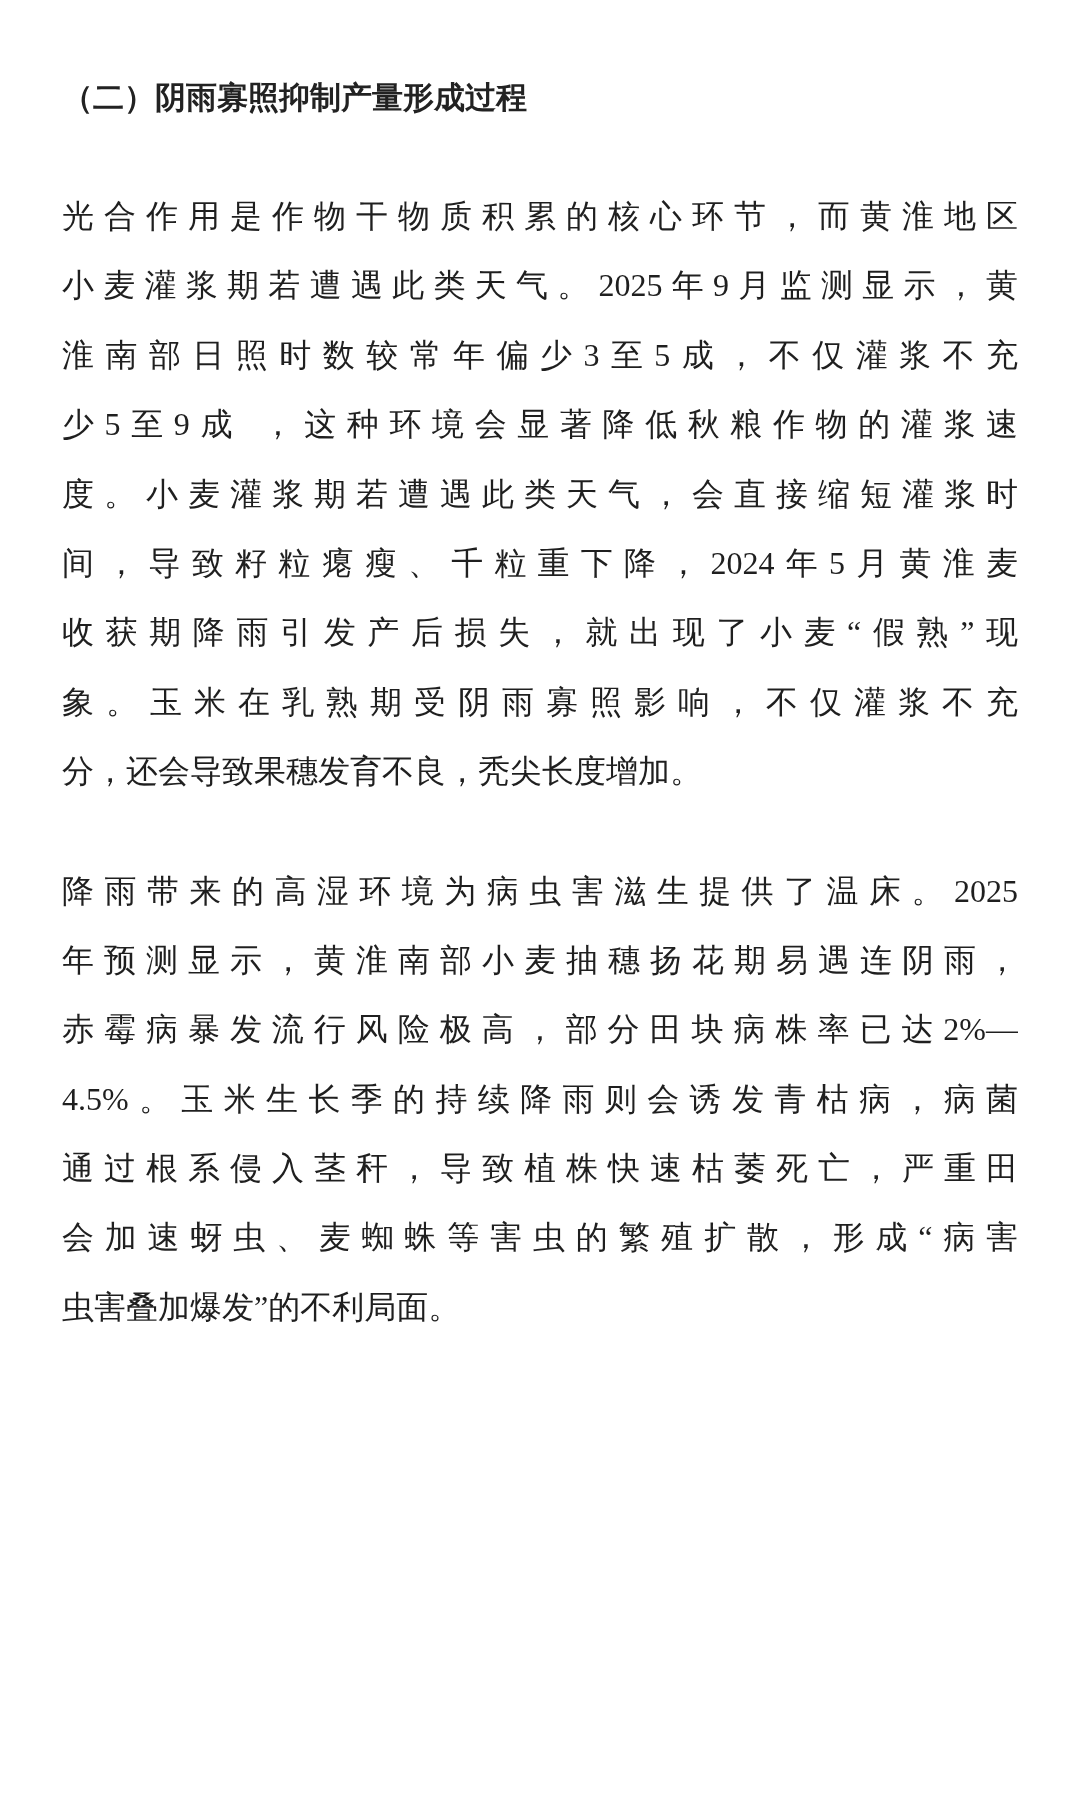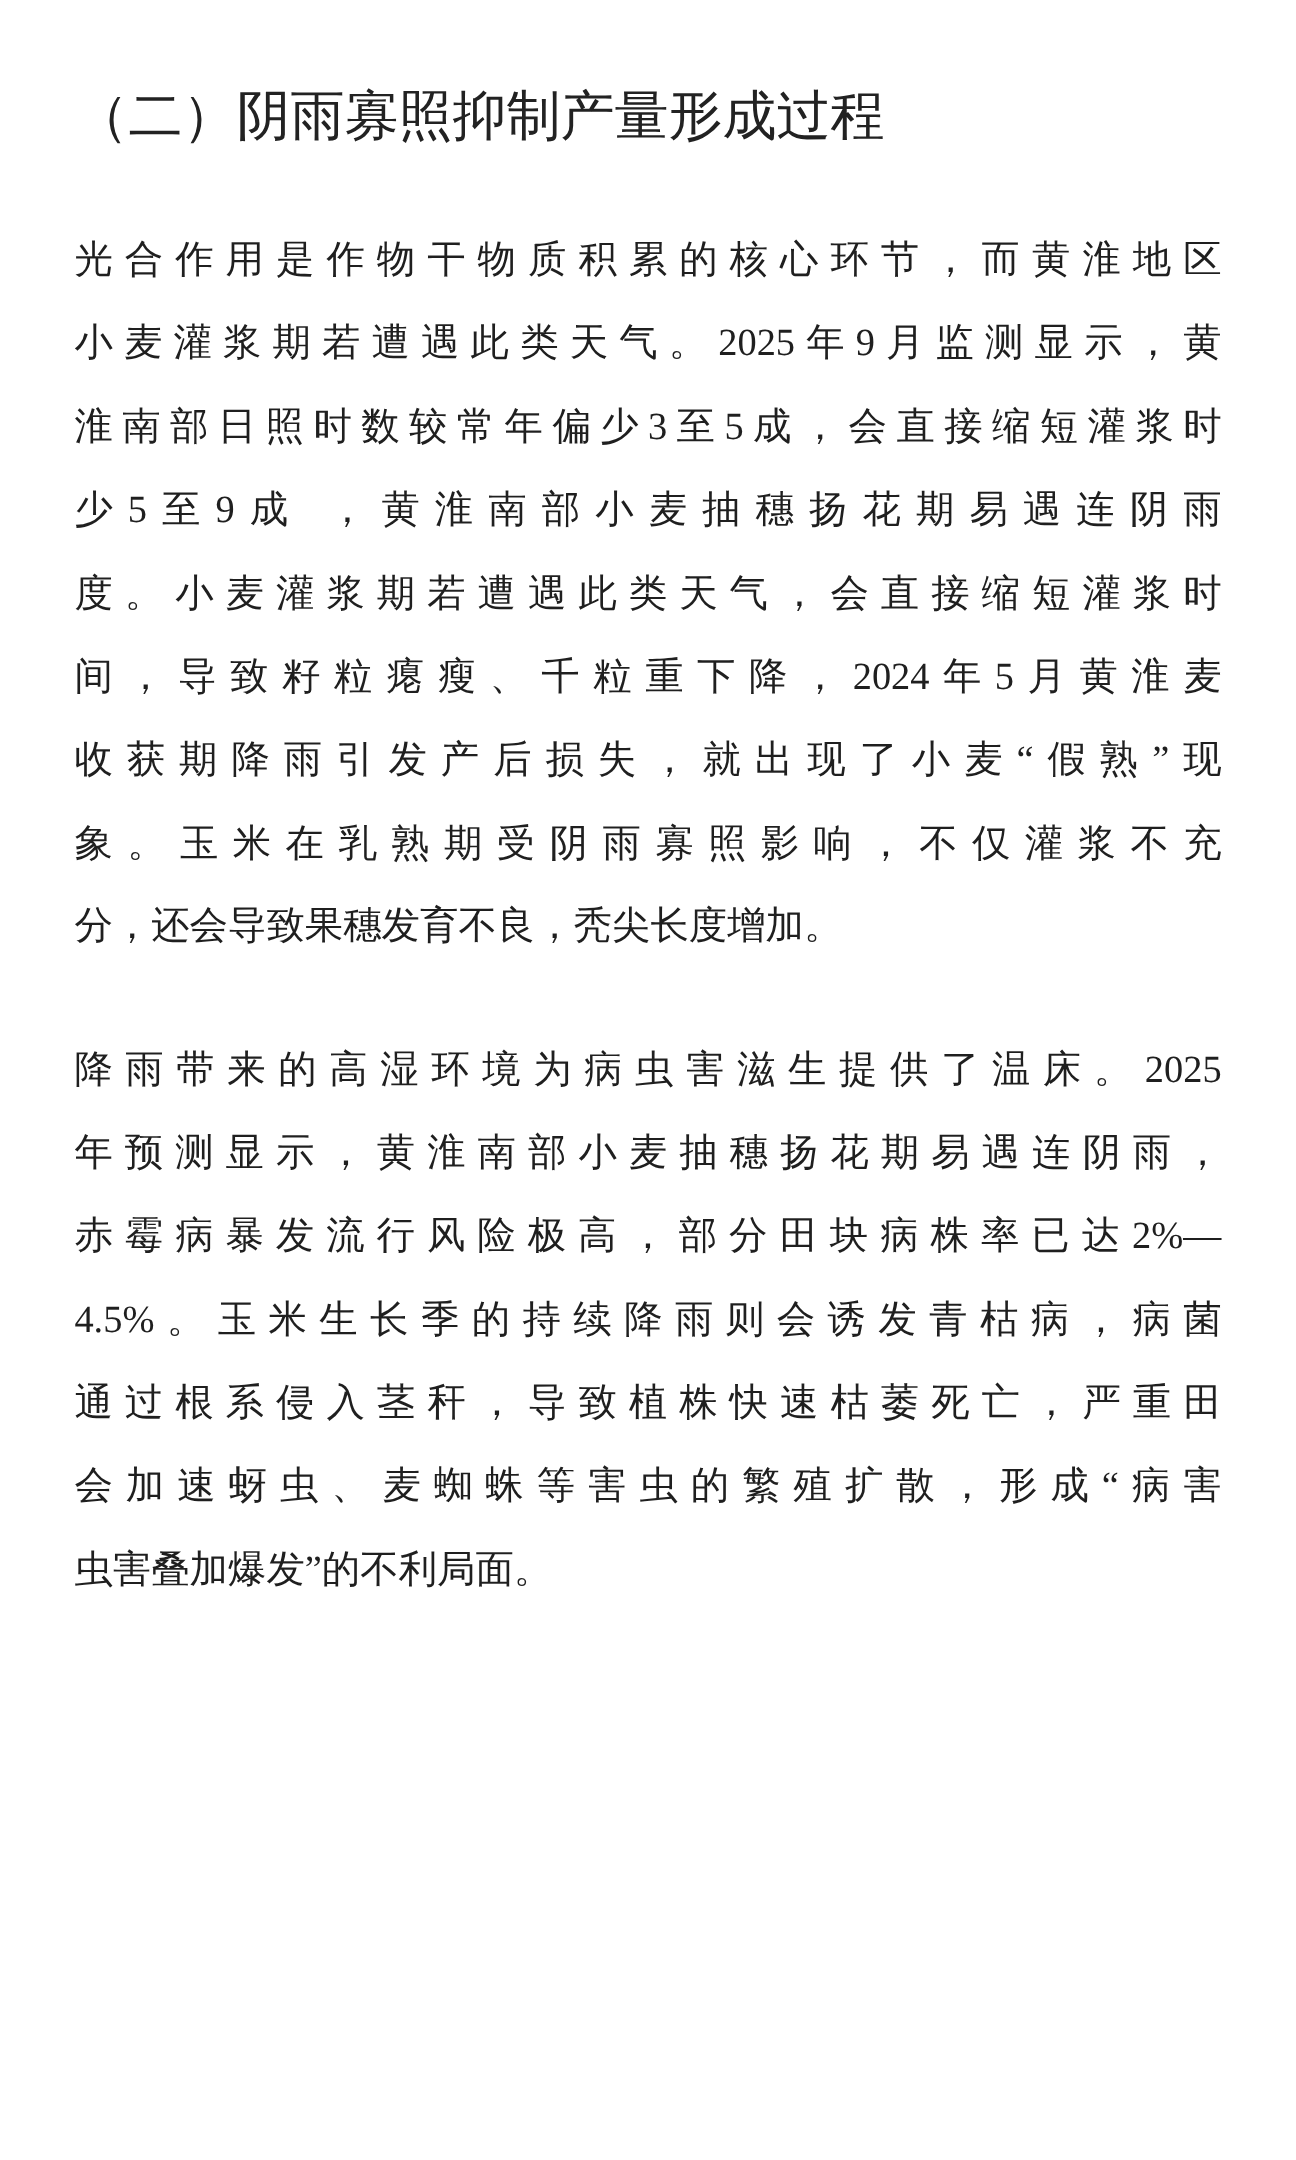--- a/index.html
+++ b/index.html
@@ -15,25 +15,25 @@
       font-family: "DejaVu Serif", "Liberation Serif", serif;
       color: #1f1f1f;
     }
     .article {
       position: absolute;
       left: 62px;
       top: 62px;
       width: 956px;
     }
     .heading {
-      font-size: 45px;
+      font-size: 31px;
       line-height: 70px;
       height: 70px;
       margin: 0;
-      font-weight: normal;
+      font-weight: bold;
       color: #222222;
       white-space: nowrap;
     }
     .para {
       margin: 50px 0 48px 0;
     }
     .line {
       display: block;
       font-size: 32px;
       line-height: 69.4px;
@@ -50,22 +50,22 @@
   </style>
 </head>
 <body>
 
 <div class="article">
 
   <h2 class="heading">（二）阴雨寡照抑制产量形成过程</h2>
   <div class="para">
     <span class="line">光合作用是作物干物质积累的核心环节，而黄淮地区</span>
     <span class="line">小麦灌浆期若遭遇此类天气。2025年9月监测显示，黄</span>
-    <span class="line">淮南部日照时数较常年偏少3至5成，会直接缩短灌浆时</span>
-    <span class="line">少5至9成 ，黄淮南部小麦抽穗扬花期易遇连阴雨</span>
+    <span class="line">淮南部日照时数较常年偏少3至5成，不仅灌浆不充</span>
+    <span class="line">少5至9成 ，这种环境会显著降低秋粮作物的灌浆速</span>
     <span class="line">度。小麦灌浆期若遭遇此类天气，会直接缩短灌浆时</span>
     <span class="line">间，导致籽粒瘪瘦、千粒重下降，2024年5月黄淮麦</span>
     <span class="line">收获期降雨引发产后损失，就出现了小麦“假熟”现</span>
     <span class="line">象。玉米在乳熟期受阴雨寡照影响，不仅灌浆不充</span>
     <span class="line last">分，还会导致果穗发育不良，秃尖长度增加。</span>
   </div>
 
   <div class="para">
     <span class="line">降雨带来的高湿环境为病虫害滋生提供了温床。2025</span>
     <span class="line">年预测显示，黄淮南部小麦抽穗扬花期易遇连阴雨，</span>

